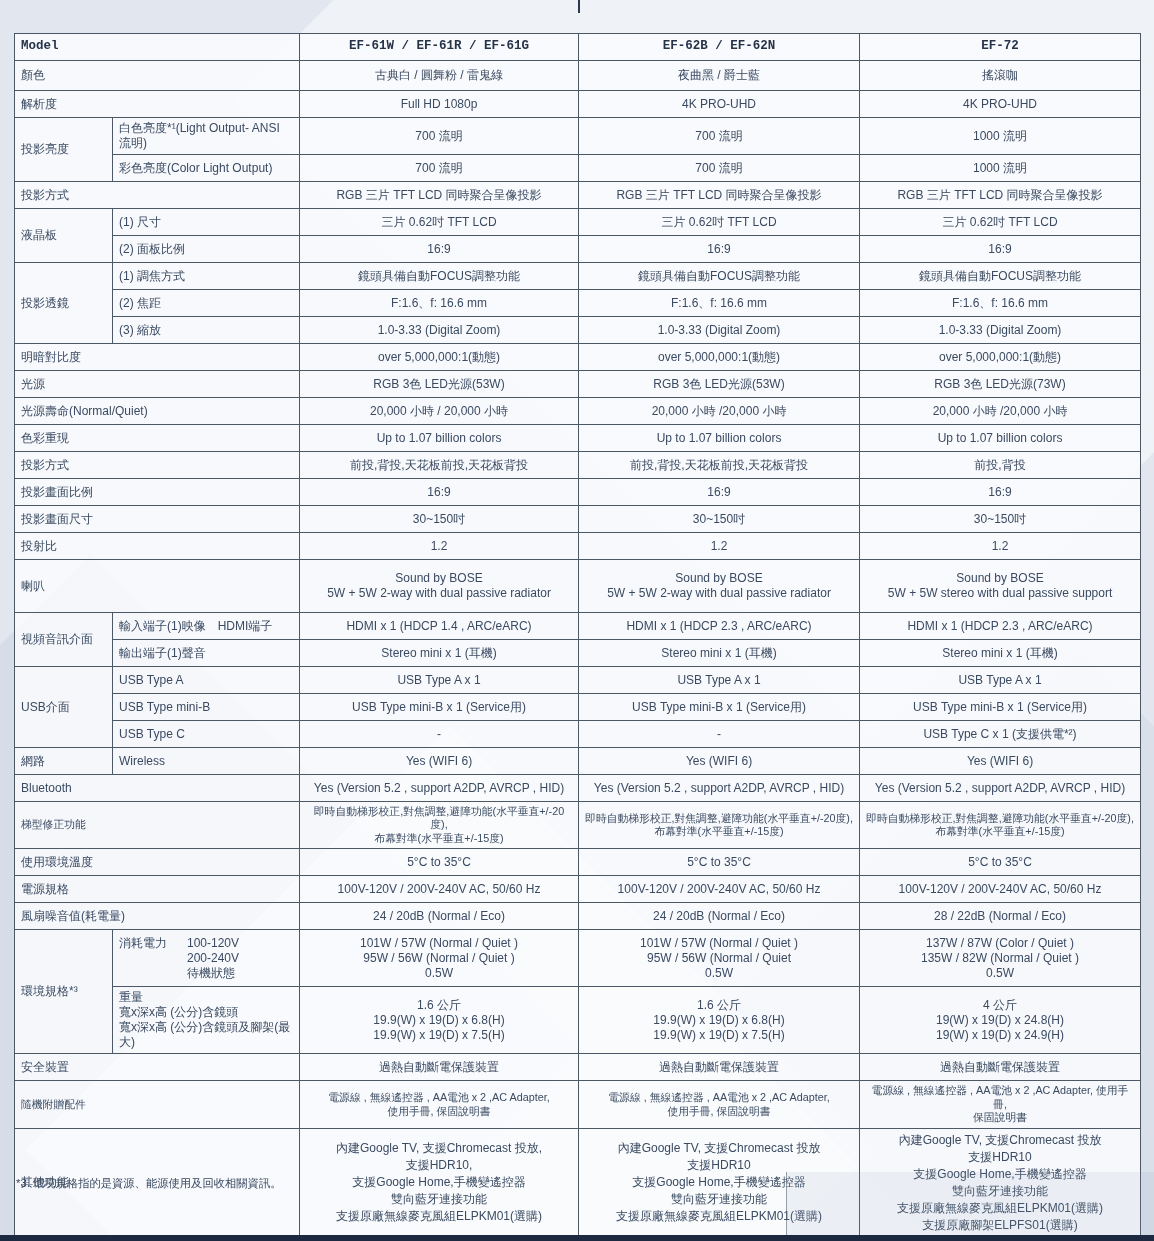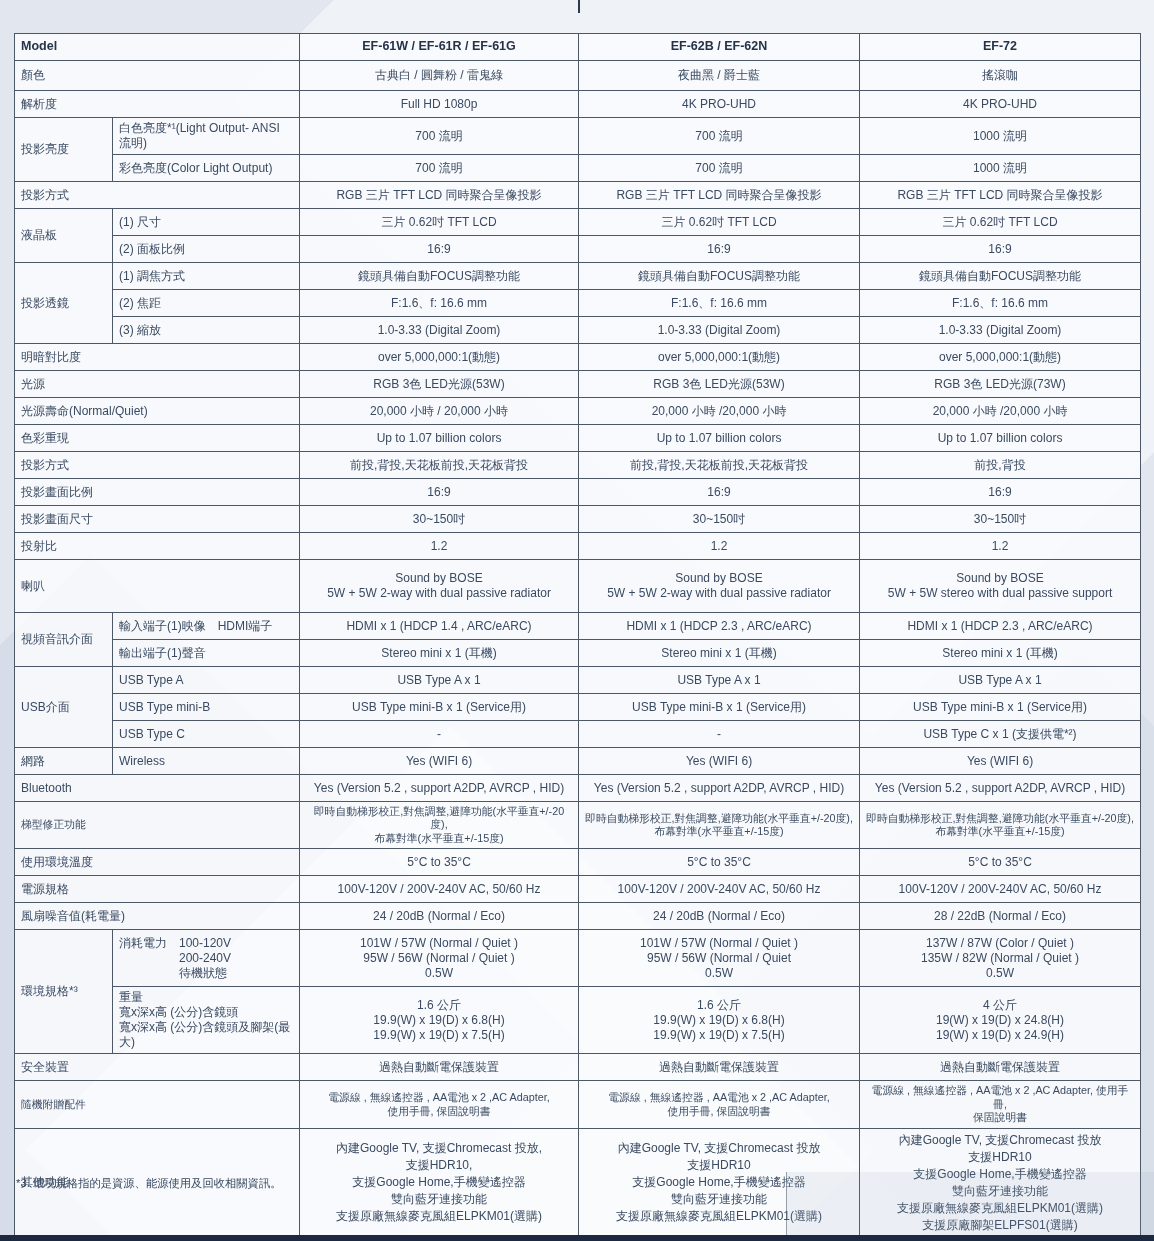--- a/index.html
+++ b/index.html
@@ -36,21 +36,21 @@
     overflow:hidden;
   }
   td.lbl,td.grp,td.sub{text-align:left;}
   td.grp{padding-left:9px;}
   td.lbl{padding-left:9px;}
   td.sub{padding-left:8px;}
   td.val{text-align:center;}
   tr.model td{font-weight:bold;color:#253349;font-size:12.5px;}
   tr.small td.val, tr.small td.lbl{font-size:10.8px;}
   tr.features td.val{line-height:17px;}
-  .subparts{display:flex;align-items:flex-start;gap:12px;}
+  .subparts{display:flex;align-items:flex-start;gap:20px;}
   .subparts .lines div{text-align:left;}
   .footnotes{position:absolute;left:16px;top:1176px;width:860px;font-size:11.3px;line-height:15.5px;color:#3a4a61;}
   .footnotes p{margin:0;}
 </style>
 </head>
 <body style="background: rgb(226, 231, 239); color: rgb(58, 74, 97);">
 
 <div class="bg-shape bg1"></div>
 <div class="bg-shape bg2"></div>
 <div class="bg-shape bg3"></div>
@@ -60,21 +60,21 @@
 
 <table class="spec">
   <colgroup>
     <col style="width:98px">
     <col style="width:187px">
     <col style="width:279px">
     <col style="width:281px">
     <col style="width:281px">
   </colgroup>
   <tbody id="spec-body">
-      <tr class="model" style="height: 24px;">
+      <tr class="model" style="height: 24px; font-family: Liberation Mono, monospace;">
         <td class="lbl" colspan="2">Model</td>
         <td class="val">
           <div>EF-61W / EF-61R / EF-61G</div>
         </td>
         <td class="val">
           <div>EF-62B / EF-62N</div>
         </td>
         <td class="val">
           <div>EF-72</div>
         </td>

